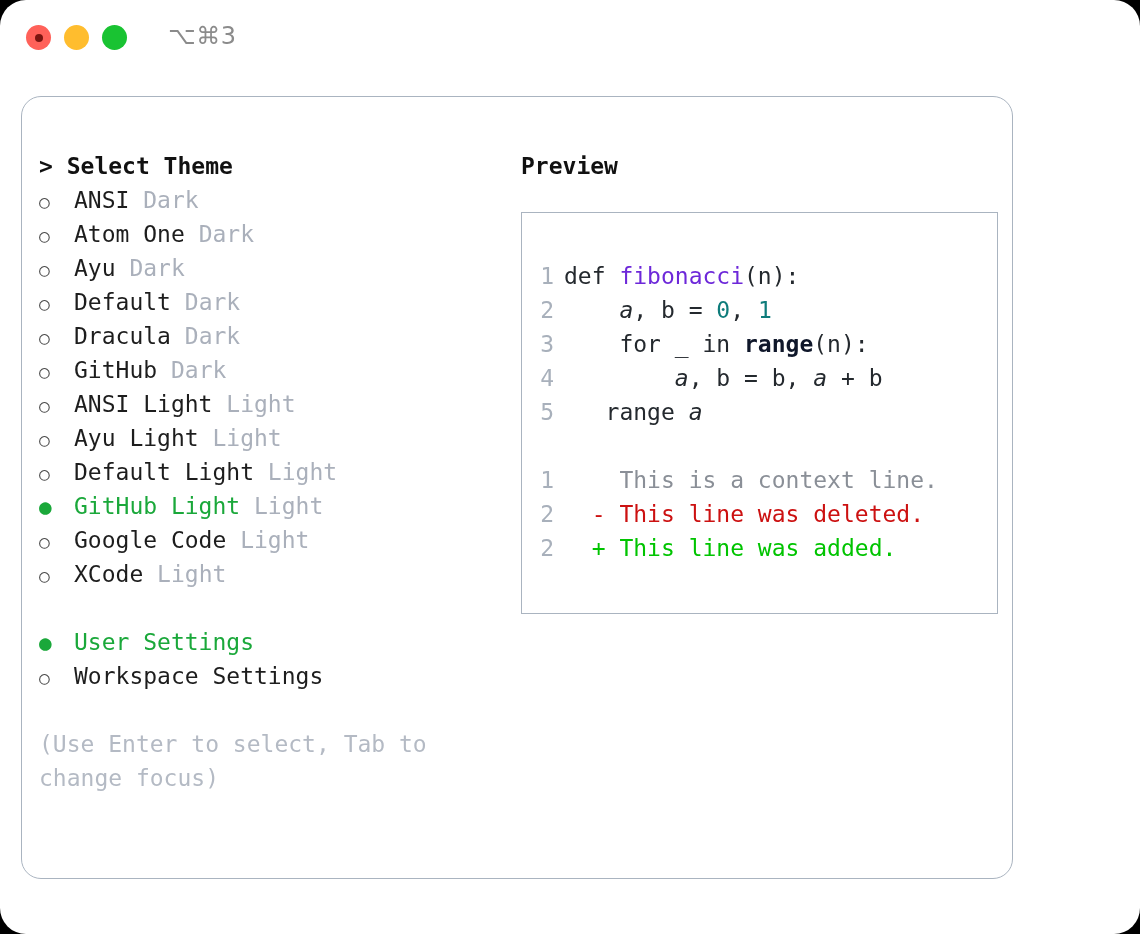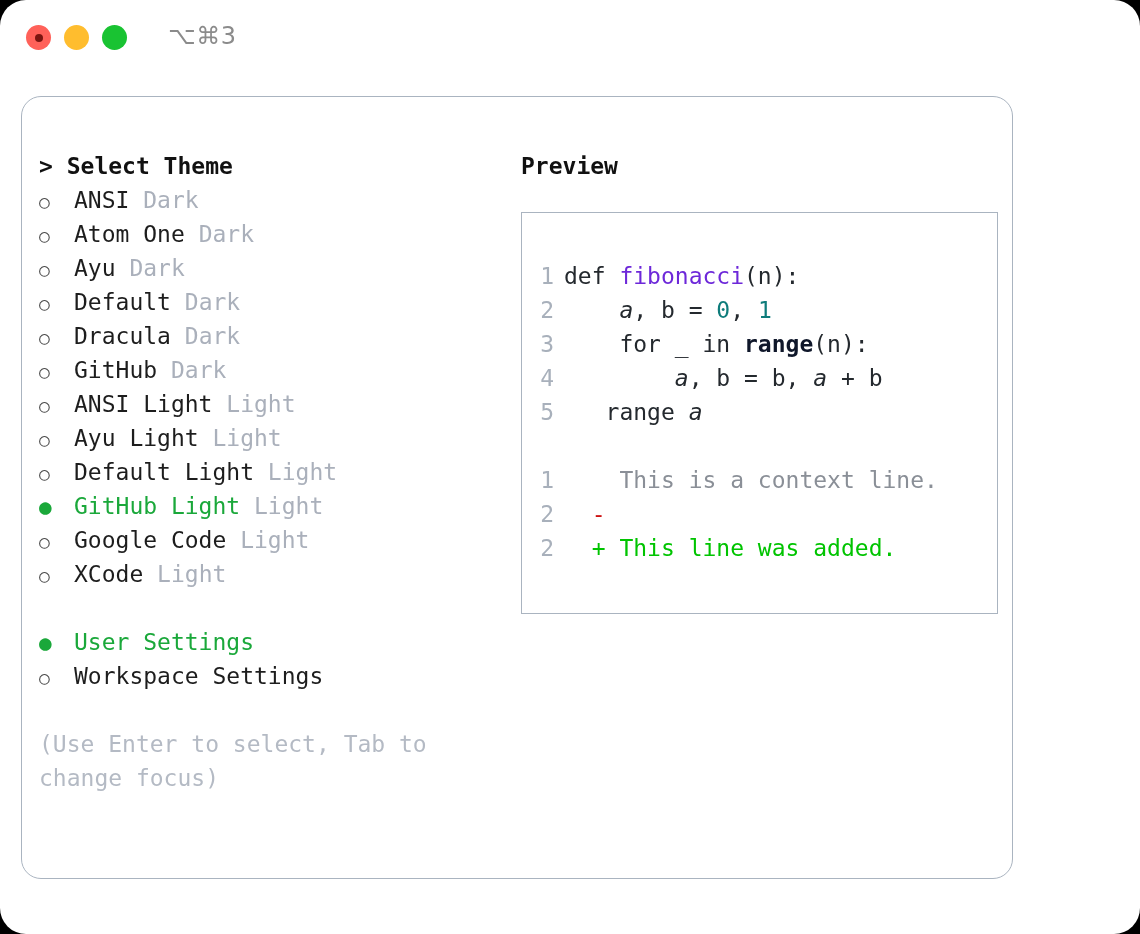--- a/index.html
+++ b/index.html
@@ -232,20 +232,20 @@
         <div id="code-preview">
             <div class="code-line"><span class="gutter">1</span><span class="code-text"><span>def </span><span class="tok-fn">fibonacci</span><span>(n):</span></span></div>
             <div class="code-line"><span class="gutter">2</span><span class="code-text"><span>    </span><span class="tok-var">a</span><span>, b = </span><span class="tok-num">0</span><span>, </span><span class="tok-num">1</span></span></div>
             <div class="code-line"><span class="gutter">3</span><span class="code-text"><span>    for _ in </span><span class="tok-builtin">range</span><span>(n):</span></span></div>
             <div class="code-line"><span class="gutter">4</span><span class="code-text"><span>        </span><span class="tok-var">a</span><span>, b = b, </span><span class="tok-var">a</span><span> + b</span></span></div>
             <div class="code-line"><span class="gutter">5</span><span class="code-text"><span>   range </span><span class="tok-var">a</span></span></div>
           </div>
         <div class="blank-line"></div>
         <div id="diff-preview">
             <div class="code-line"><span class="gutter">1</span><span class="diff-ctx">   </span><span class="diff-ctx"> This is a context line.</span></div>
-            <div class="code-line"><span class="gutter">2</span><span class="diff-del">  -</span></div>
+            <div class="code-line"><span class="gutter">2</span><span class="diff-del">  -</span><span class="diff-del"> This line was deleted.</span></div>
             <div class="code-line"><span class="gutter">2</span><span class="diff-add">  +</span><span class="diff-add"> This line was added.</span></div>
           </div>
       </div>
     </div>
 
   </div>
 </div>
 
 </body></html>

